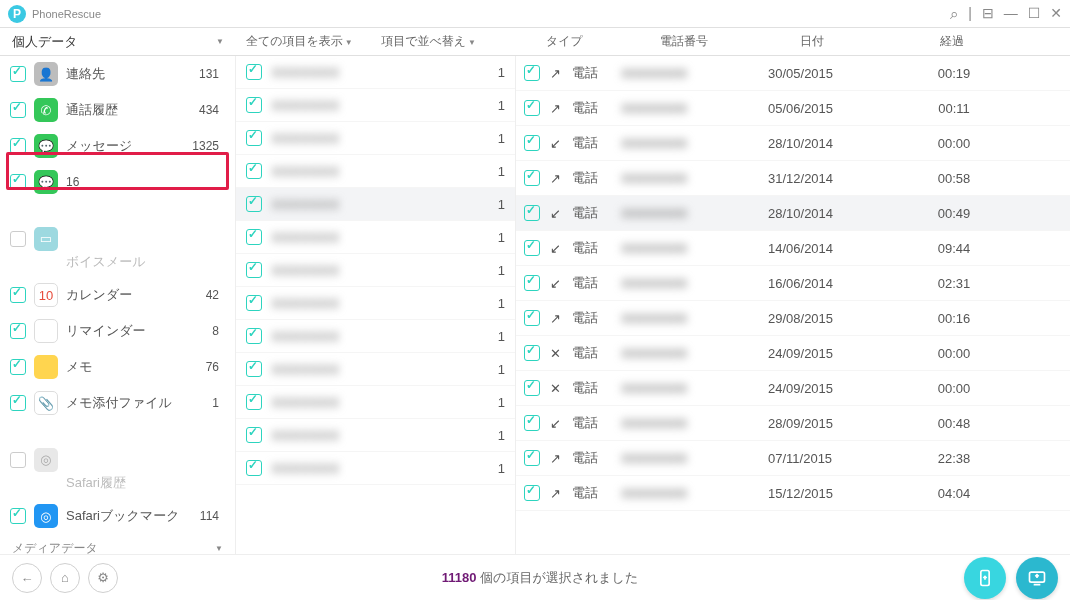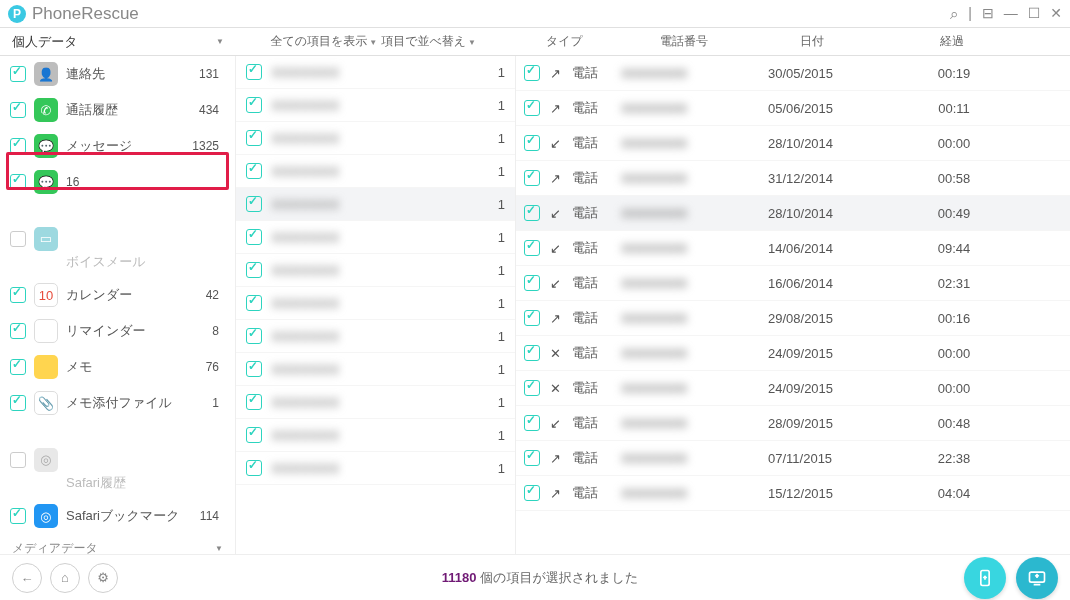--- a/index.html
+++ b/index.html
@@ -1,25 +1,25 @@
 <!DOCTYPE html>
 <html><head>
 <meta charset="utf-8">
 <style>
 * { box-sizing: border-box; margin: 0; padding: 0; }
 body { font-family: "Hiragino Sans", Meiryo, sans-serif; font-size: 13px; color: #333; width: 1070px; height: 600px; background: #fff; overflow: hidden; position: relative; }
 .titlebar { height: 28px; display: flex; align-items: center; padding: 0 8px; border-bottom: 1px solid #e0e0e0; }
 .logo-icon { width: 18px; height: 18px; border-radius: 50%; background: #3bc9e3; display: inline-flex; align-items: center; justify-content: center; color: #fff; font-weight: bold; font-size: 12px; margin-right: 6px; }
-.app-title { flex: 1; color: #888; font-size: 17px; }
+.app-title { flex: 1; color: #888; font-size: 11px; }
 .title-controls { display: flex; gap: 10px; color: #888; }
 .title-controls span { cursor: pointer; font-size: 14px; }
 .header { height: 28px; display: flex; align-items: center; border-bottom: 1px solid #e0e0e0; }
 .header-section { padding: 0 8px; display: flex; align-items: center; gap: 4px; color: #666; font-size: 12px; }
 .header-sidebar { width: 236px; display: flex; justify-content: space-between; align-items: center; padding: 0 12px; gap: 16px; }
-.header-col1 { width: 280px; display: flex; justify-content: flex-end; padding-right: 40px; padding-left: 10px; }
+.header-col1 { width: 280px; display: flex; justify-content: space-between; padding-right: 40px; padding-left: 10px; }
 .header-col2 { width: 74px; }
 .header-col3 { width: 140px; margin-left: 40px; }
 .header-col4 { width: 140px; }
 .header-col5 { width: 100px; text-align:center;}
 .caret { font-size: 8px; color:#888; margin-left:2px; }
 .main { display: flex; height: 498px; }
 .sidebar { width: 236px; border-right: 1px solid #eee; overflow-y: auto; position: relative; }
 .sb-item { display: flex; align-items: center; padding: 6px 10px; gap: 8px; position: relative; z-index:1;}
 .sb-check { width: 16px; height: 16px; border: 1.5px solid #2dd4bf; border-radius: 3px; flex-shrink: 0; position: relative; }
 .sb-check.checked::after { content:'✓'; position:absolute; top:-3px; left:1px; color:#2dd4bf; font-size:12px; font-weight:bold; }

